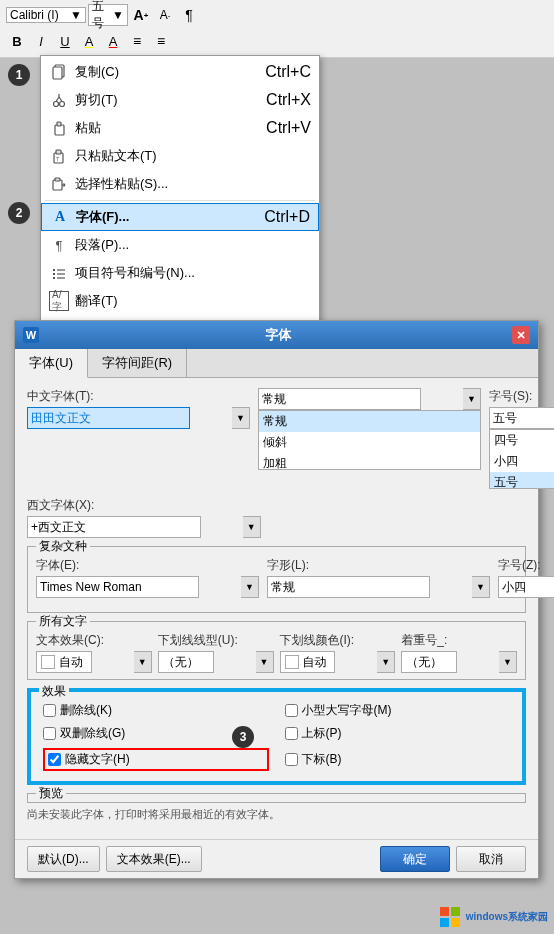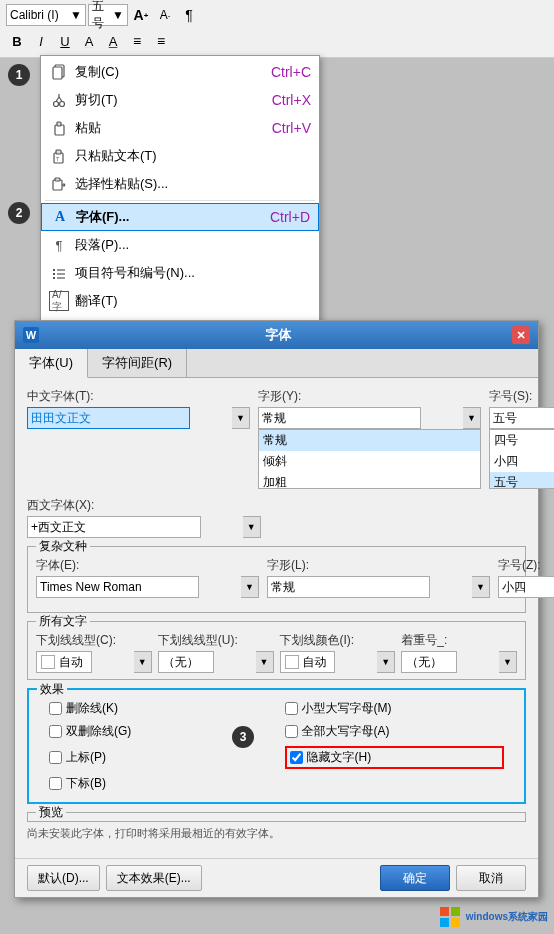--- a/index.html
+++ b/index.html
@@ -23,21 +23,21 @@
       padding: 4px 6px;
     }
     .toolbar-row1 {
       display: flex;
       align-items: center;
       gap: 2px;
       margin-bottom: 4px;
     }
     .font-name-box {
       width: 80px;
-      height: 22px;
+      height: 16px;
       border: 1px solid #aaa;
       background: white;
       font-size: 12px;
       padding: 1px 3px;
       display: flex;
       align-items: center;
       justify-content: space-between;
     }
     .font-size-box {
       width: 40px;
@@ -100,22 +100,22 @@
       display: flex;
       align-items: center;
       justify-content: center;
       flex-shrink: 0;
     }
     .menu-item-label {
       flex: 1;
       font-size: 13px;
     }
     .menu-item-shortcut {
-      color: #a21caf;
-      font-size: 14px;
+      color: #000000;
+      font-size: 16px;
     }
     .menu-separator {
       height: 1px;
       background: #e0e0e0;
       margin: 2px 4px;
     }
 
     
     .step-label {
       position: absolute;
@@ -473,21 +473,20 @@
 
     <div class="field-row">
       <div class="field-group" style="flex:2;">
         <span class="field-label">中文字体(T):</span>
         <div class="field-input-wrapper">
           <input class="field-input highlighted" type="text" style="background: rgb(204, 232, 255); color: rgb(0, 120, 215);" value="田田文正文">
           <div class="dropdown-arrow">▼</div>
         </div>
       </div>
       <div class="field-group" style="flex:1.2;">
-        <span class="field-label">字形(Y):</span>
         <div class="field-input-wrapper">
           <input class="field-input" type="text" value="常规" style="">
           <div class="dropdown-arrow">▼</div>
         </div>
         <div class="listbox">
           <div class="listbox-item selected">常规</div>
           <div class="listbox-item">倾斜</div>
           <div class="listbox-item">加粗</div>
         </div>
       </div>
@@ -540,21 +539,21 @@
 
           </div>
         </div>
       </div>
     </div>
 
     <div style="border: 1px solid #aaa; padding: 6px 8px; margin-bottom: 8px; position:relative;">
       <div style="font-size:12px; background:#f0f0f0; padding:0 3px; position:absolute; top:-9px; left:8px;">所有文字</div>
       <div style="display:flex; gap:6px; margin-top:4px;">
         <div class="field-group">
-          <span class="field-label">下划线线型(C):</span>
+          <span class="field-label">文本效果(C):</span>
           <div class="field-input-wrapper">
             <div style="flex:1; height:22px; border:1px solid #aaa; background:white; display:flex; align-items:center; padding:0 4px; font-size:12px; gap:4px;">
               <span style="width:14px; height:14px; border:1px solid #aaa; background:white; display:inline-block;"></span>
               <span>自动</span>
             </div>
             <div class="dropdown-arrow">▼</div>
           </div>
         </div>
         <div class="field-group">
           <span class="field-label">下划线线型(U):</span>
@@ -576,43 +575,39 @@
         <div class="field-group">
           <span class="field-label">着重号_:</span>
           <div class="field-input-wrapper">
             <div style="flex:1; height:22px; border:1px solid #aaa; background:white; display:flex; align-items:center; padding:0 4px; font-size:12px;">（无）</div>
             <div class="dropdown-arrow">▼</div>
           </div>
         </div>
       </div>
     </div>
 
-    <div style="border: 2px solid #0ea5e9; padding: 6px 20px; margin-bottom: 8px; position:relative;">
+    <div style="border: 4px solid #0ea5e9; padding: 6px 12px; margin-bottom: 8px; position:relative;">
       <div style="font-size:12px; background:#f0f0f0; padding:0 3px; position:absolute; top:-9px; left:8px;">效果</div>
       <div class="effects-grid" style="margin-top:4px;">
 
         <label class="checkbox-item">
           <input type="checkbox" style="">
           <span>删除线(K)</span>
         </label>
 
         <label class="checkbox-item">
           <input type="checkbox" style="">
           <span>小型大写字母(M)</span>
         </label>
 
         <label class="checkbox-item">
           <input type="checkbox" style="">
           <span>双删除线(G)</span>
         </label>
 
-        <label class="checkbox-item">
-          <input type="checkbox" style="">
-          <span>全部大写字母(A)</span>
-        </label>
 
         <label class="checkbox-item">
           <input type="checkbox" style="">
           <span>上标(P)</span>
         </label>
 
         <label class="checkbox-item" style="border: 2px solid red; padding: 1px 3px;">
           <input type="checkbox" checked="" style="">
           <span>隐藏文字(H)</span>
         </label>

